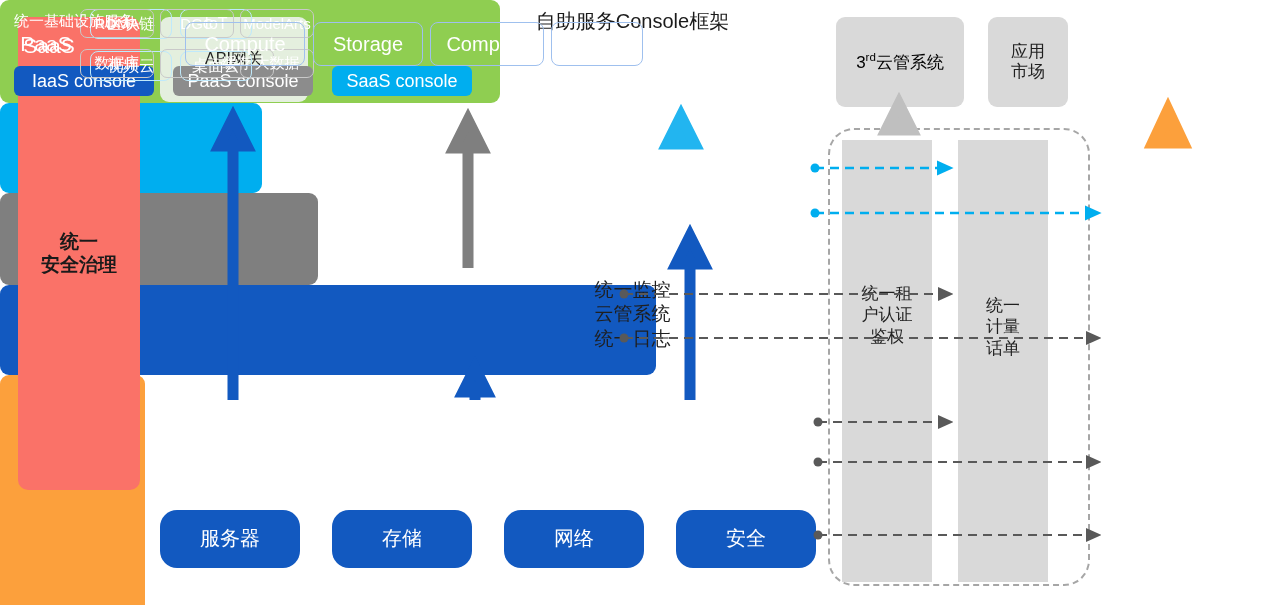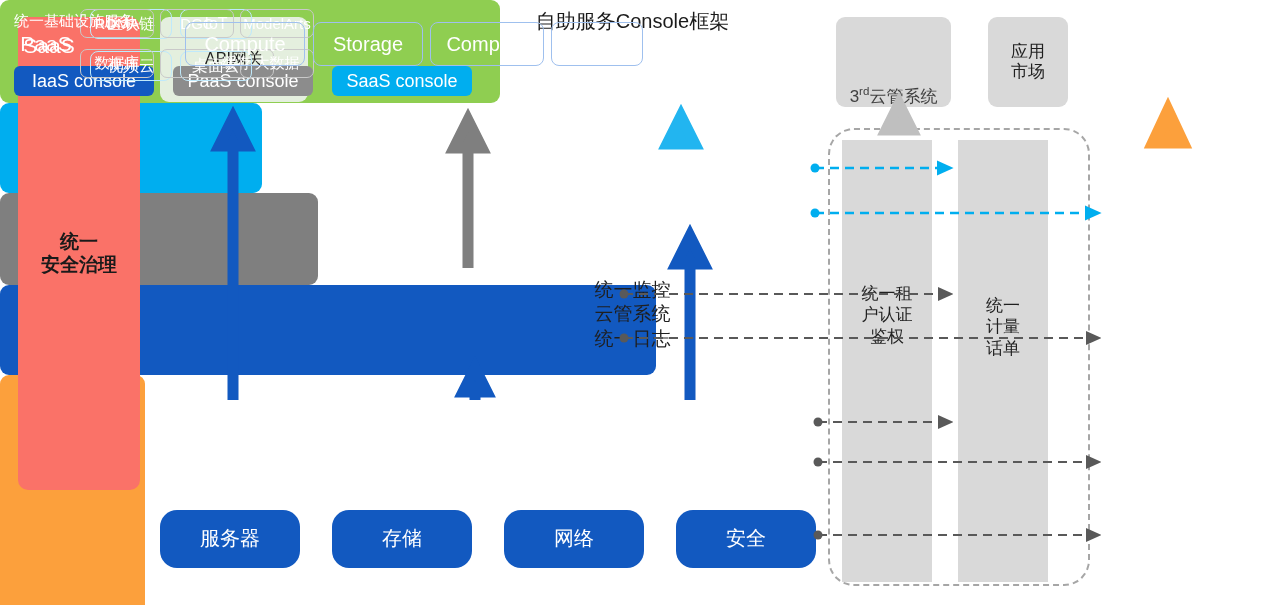--- a/index.html
+++ b/index.html
@@ -15,21 +15,21 @@
 
   
   #console-frame{left:322px;top:17px;width:500px;height:103px;background:#8FCE51;border-radius:9px;}
   #console-title{position:absolute;left:0;top:8px;width:100%;text-align:center;font-size:20px;color:#1b1b1b;}
   .console-chip{position:absolute;top:66px;height:30px;border-radius:6px;display:flex;align-items:center;justify-content:center;color:#fff;font-size:18px;}
   #chip-iaas{left:14px;width:140px;background:#1259C0;}
   #chip-paas{left:173px;width:140px;background:#8C8C8C;}
   #chip-saas{left:332px;width:140px;background:#00AEEF;}
 
   
-  #third-party{left:836px;top:17px;width:115px;height:90px;background:#D9D9D9;color:#404040;font-size:17px;border-radius:9px;align-items:flex-end;}
+  #third-party{left:836px;top:17px;width:128px;height:90px;background:#D9D9D9;color:#000000;font-size:17px;border-radius:9px;}
   #app-market{left:988px;top:17px;width:80px;height:90px;background:#D9D9D9;color:#1f1f1f;font-size:17px;border-radius:9px;}
 
   
   #ops-top{left:1103px;top:17px;width:145px;height:90px;background:#FCA03C;color:#1f1f1f;font-size:17px;border-radius:9px;}
 
   
   #saas{left:552px;top:146px;width:262px;height:90px;background:#00AEEF;border-radius:9px;}
   #saas-label{position:absolute;left:14px;top:34px;width:70px;text-align:center;color:#fff;font-size:21px;}
   .saas-chip{position:absolute;height:28px;border:1.6px solid #BFE9FB;border-radius:8px;display:flex;align-items:center;justify-content:center;color:#fff;font-size:16px;}
   #sc-blk{left:90px;top:9px;width:80px;}

